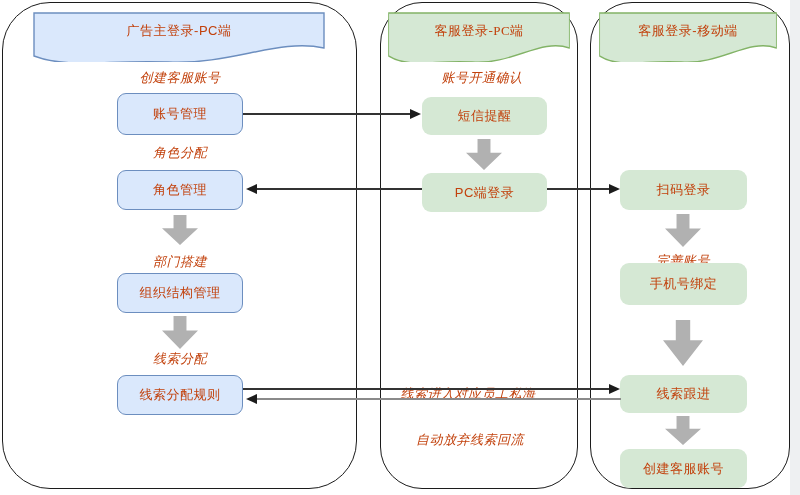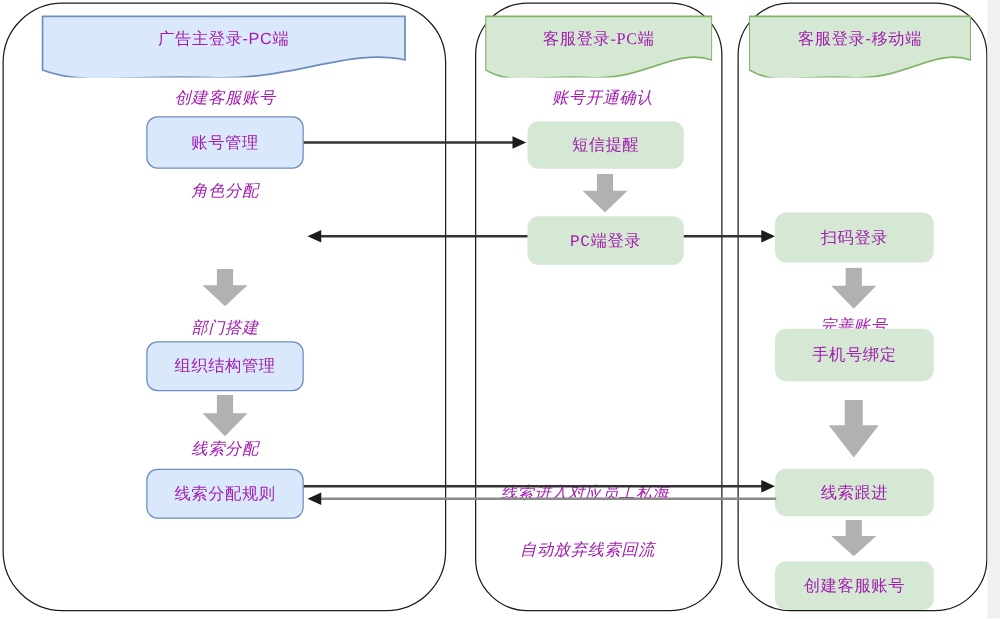--- a/index.html
+++ b/index.html
@@ -1,19 +1,19 @@
 <!DOCTYPE html>
 <html><head>
 <meta charset="utf-8">
 <style>
   html,body{margin:0;padding:0;background:#ffffff;}
   .canvas{
     position:relative;width:800px;height:495px;overflow:hidden;
     font-family:"Liberation Sans","DejaVu Sans",sans-serif;
-    color:#a21caf;background:#ffffff;
+    color:#c2410c;background:#ffffff;
   }
   .lane{
     position:absolute;background:#ffffff;border:1.6px solid #1c1c1c;
     box-sizing:border-box;
   }
   .lane.r48{border-radius:48px;}
   .lane.r42{border-radius:42px;}
   .banner{position:absolute;}
   .banner svg{position:absolute;left:0;top:0;width:100%;height:100%;}
   .banner-label{
@@ -24,21 +24,21 @@
   .step-label{
     position:absolute;width:160px;text-align:center;
     font-size:13px;line-height:15px;letter-spacing:.5px;font-style:italic;
   }
   .node{
     position:absolute;box-sizing:border-box;border-radius:9px;
     display:flex;align-items:center;justify-content:center;
     font-size:13px;letter-spacing:.5px;
   }
   .node.blue{background:#dae8fc;border:1.4px solid #6c8ebf;}
-  .node.green{background:#d5e8d4;border:none;font-family:Liberation Mono, monospace;}
+  .node.green{background:#d5e8d4;border:none;}
   .block-arrow{
     position:absolute;background:#b1b1b1;
     clip-path:polygon(32% 0,68% 0,68% 44%,100% 44%,50% 100%,0 44%,32% 44%);
   }
   .hline{position:absolute;height:0;border-top:2px solid #333333;}
   .hline.gray{border-top-color:#8a8a8a;}
   .head-r{
     position:absolute;width:0;height:0;
     border-top:5.5px solid transparent;border-bottom:5.5px solid transparent;
     border-left:11px solid #1c1c1c;
@@ -85,20 +85,21 @@
   <div class="step-label" style="left:100px;top:254px;">部门搭建</div>
   <div class="step-label" style="left:100px;top:351px;">线索分配</div>
 
   <div class="step-label" style="left:402px;top:70px;">账号开通确认</div>
   <div class="step-label" style="left:603px;top:253px;">完善账号</div>
 
   <div class="step-label" style="left:388px;top:360px;margin-top:26px;">线索进入对应员工私海</div>
   <div class="step-label" style="left:390px;top:432px;">自动放弃线索回流</div>
 
   <div class="node blue" style="left:117px;top:93px;width:126px;height:42px;">账号管理</div>
+  <div class="node blue" style="left:117px;top:170px;width:126px;height:40px;">角色管理</div>
   <div class="node blue" style="left:117px;top:273px;width:126px;height:40px;">组织结构管理</div>
   <div class="node blue" style="left:117px;top:375px;width:126px;height:40px;text-align:right;">线索分配规则</div>
 
   <div class="node green" style="left:422px;top:97px;width:125px;height:38px;">短信提醒</div>
   <div class="node green" style="left:422px;top:173px;width:125px;height:39px;">PC端登录</div>
 
   <div class="node green" style="left:620px;top:170px;width:127px;height:40px;">扫码登录</div>
   <div class="node green" style="left:620px;top:263px;width:127px;height:42px;">手机号绑定</div>
   <div class="node green" style="left:620px;top:375px;width:127px;height:38px;">线索跟进</div>
   <div class="node green" style="left:620px;top:449px;width:127px;height:39px;">创建客服账号</div>

